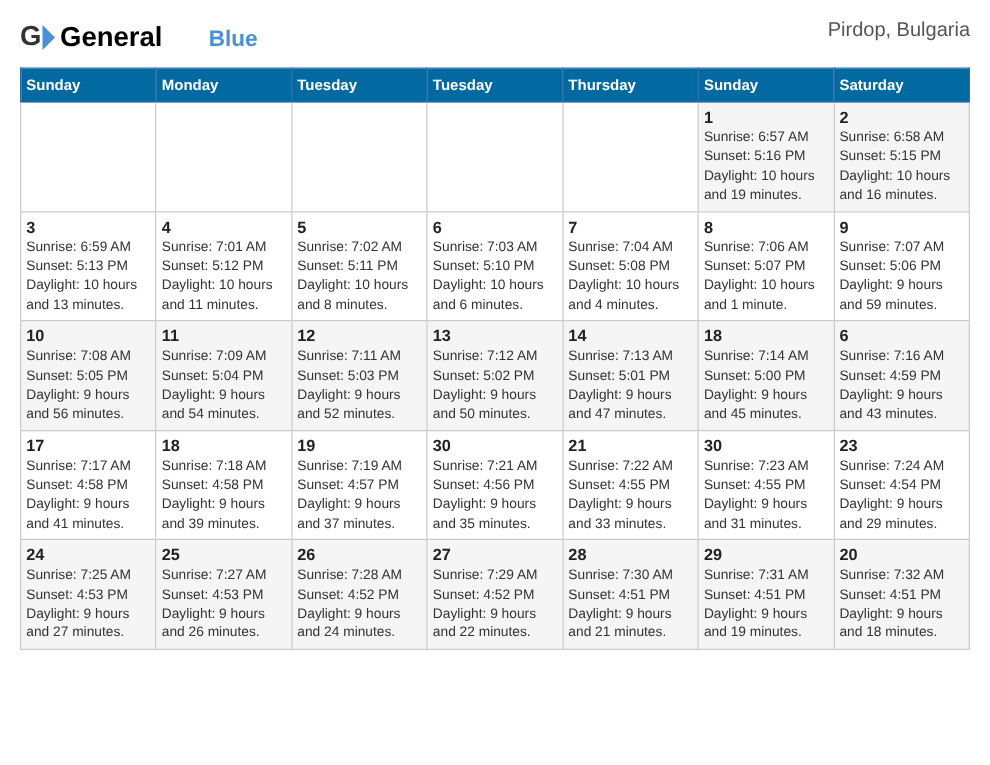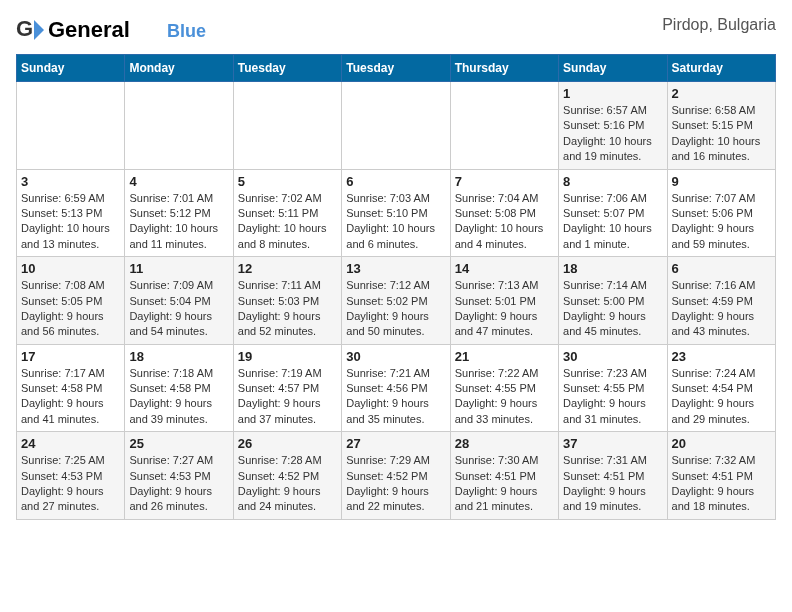--- a/index.html
+++ b/index.html
@@ -243,21 +243,21 @@
         </td>
         <td>
           <span class="day-number">27</span>
           <div class="day-info">Sunrise: 7:29 AM<br>Sunset: 4:52 PM<br>Daylight: 9 hours<br>and 22 minutes.</div>
         </td>
         <td>
           <span class="day-number">28</span>
           <div class="day-info">Sunrise: 7:30 AM<br>Sunset: 4:51 PM<br>Daylight: 9 hours<br>and 21 minutes.</div>
         </td>
         <td>
-          <span class="day-number">37</span>
+          <span class="day-number">29</span>
           <div class="day-info">Sunrise: 7:31 AM<br>Sunset: 4:51 PM<br>Daylight: 9 hours<br>and 19 minutes.</div>
         </td>
         <td>
           <span class="day-number">20</span>
           <div class="day-info">Sunrise: 7:32 AM<br>Sunset: 4:51 PM<br>Daylight: 9 hours<br>and 18 minutes.</div>
         </td>
       </tr>
     </tbody>
 </table>
 

